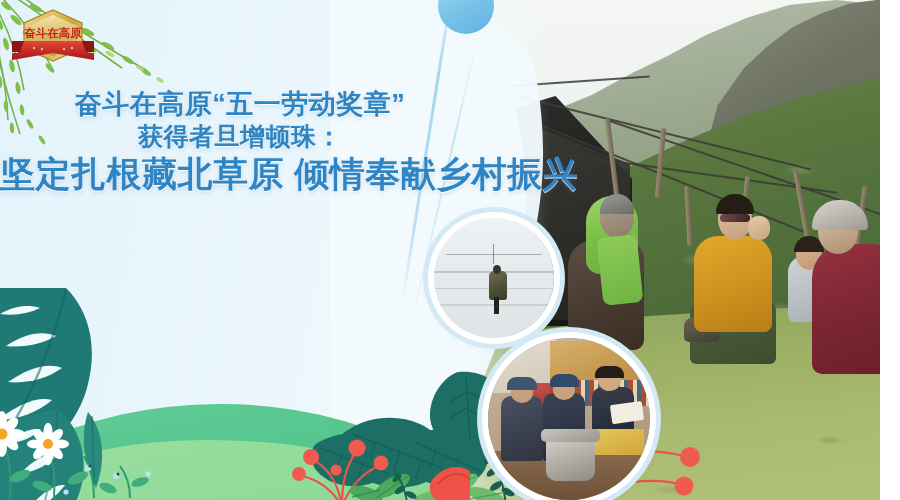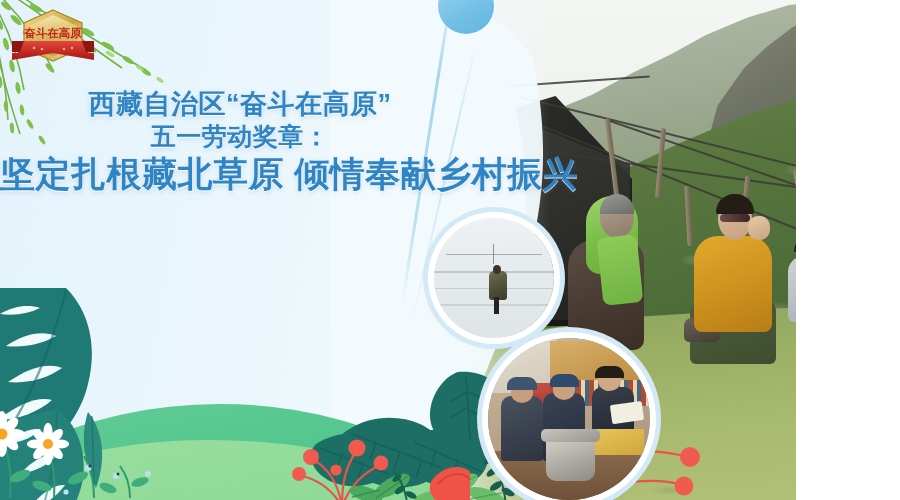--- a/index.html
+++ b/index.html
@@ -1,20 +1,20 @@
 <!DOCTYPE html>
 <html><head>
 <meta charset="utf-8">
 <style>
   * { margin:0; padding:0; box-sizing:border-box; }
   html,body { width:900px; height:500px; overflow:hidden; background:#fff; }
   body { font-family:"Liberation Sans","DejaVu Sans",sans-serif; }
 
   #poster {
-    position:relative; width:796px; height:500px; overflow:hidden;
+    position:relative; width:880px; height:500px; overflow:hidden;
     background:linear-gradient(100deg,#e4f3fb 0%,#eaf6fc 30%,#f1fafd 58%,#eaf6fb 80%,#e6f4fb 100%);
   }
 
   
   .photo-wrap{
     position:absolute; inset:0; overflow:hidden;
     -webkit-clip-path:path("M900,0 L470,0 C470,0 505,55 520,130 C538,218 520,300 468,372 C424,433 400,470 396,500 L900,500 Z");
     clip-path:path("M900,0 L470,0 C470,0 505,55 520,130 C538,218 520,300 468,372 C424,433 400,470 396,500 L900,500 Z");
   }
   .photo{ position:absolute; inset:0; }
@@ -524,22 +524,22 @@
       <circle cx="24" cy="40" r="1.2"></circle>
         <circle cx="32" cy="41" r="1.2"></circle>
       <circle cx="54" cy="41" r="1.2"></circle>
         <circle cx="62" cy="40" r="1.2"></circle>
     </g>
 
     <text x="43" y="29" text-anchor="middle" font-family="'Liberation Sans','DejaVu Sans',sans-serif" font-size="11.5" font-weight="bold" fill="#c4211c">奋斗在高原</text>
   </svg>
 
   <div class="title">
-    <div class="t-l1">西藏自治区“奋斗在高原”</div>
-    <div class="t-l2">五一劳动奖章：</div>
+    <div class="t-l1">奋斗在高原“五一劳动奖章”</div>
+    <div class="t-l2">获得者旦增顿珠：</div>
     <div class="t-l3">坚定扎根藏北草原 倾情奉献乡村振兴</div>
   </div>
 
   <div class="inset inset-snow">
     <div class="snow-bg"></div>
     <div class="snow-h"></div>
     <div class="snow-h2"></div>
     <div class="snow-h3"></div>
     <div class="snow-wire"></div>
     <div class="snow-pole"></div>

